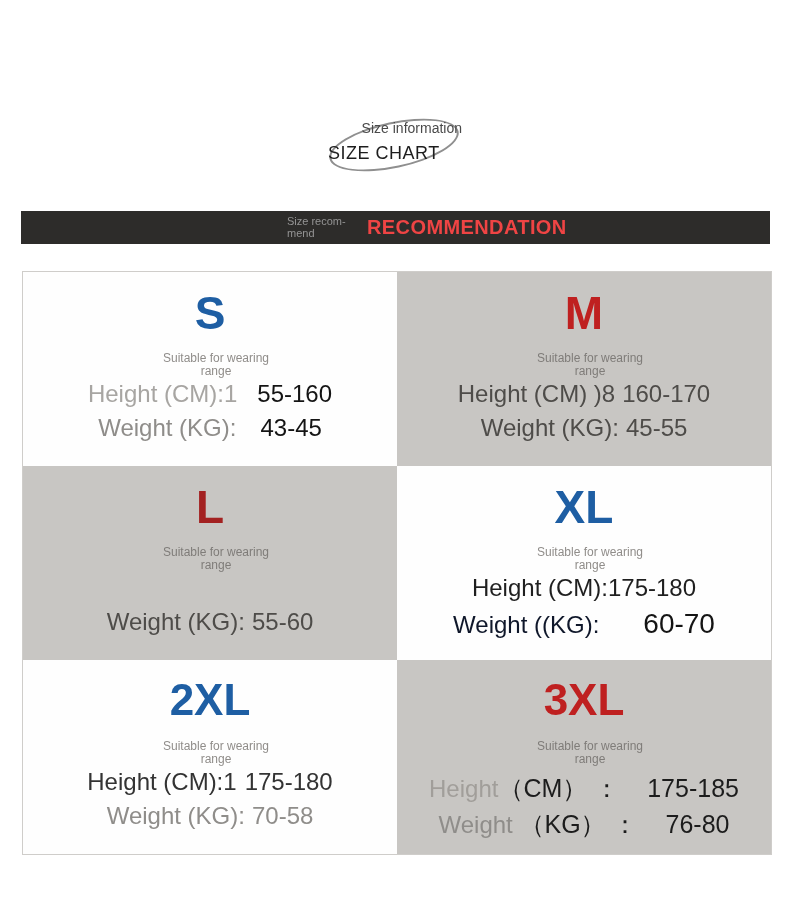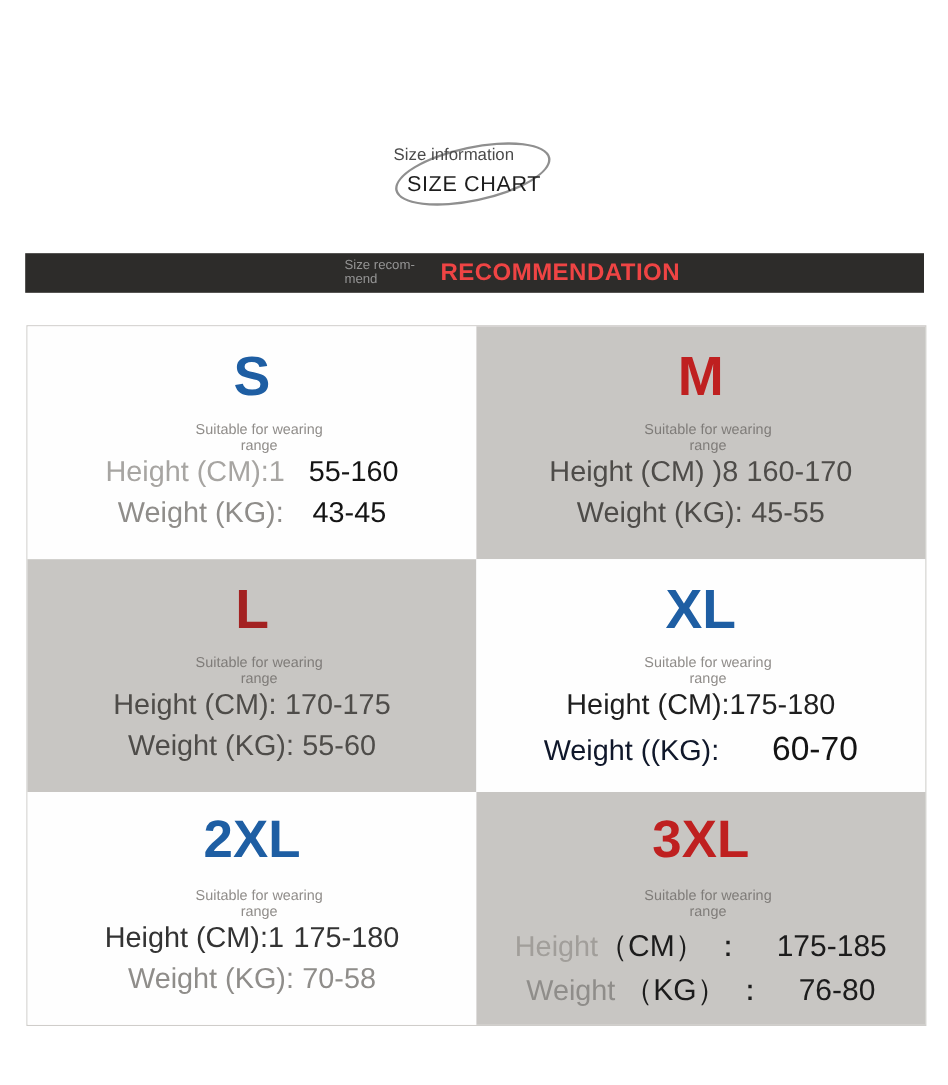--- a/index.html
+++ b/index.html
@@ -4,23 +4,23 @@
 <style>
   html,body{margin:0;padding:0;background:#ffffff;}
   .page{position:relative;width:790px;height:904px;background:#ffffff;overflow:hidden;
         font-family:"Liberation Sans", sans-serif;}
 
   
   .badge{position:absolute;left:328px;top:110px;width:134px;height:72px;}
   .badge-ellipse{position:absolute;left:0px;top:12px;width:128px;height:42px;
                  border:2px solid #8f8f8f;border-radius:50%;
                  transform:rotate(-12deg);}
-  .badge-line1{position:absolute;top:10px;left:0;right:0;text-align:left;
+  .badge-line1{position:absolute;top:10px;left:0;right:0;text-align:right;
                font-size:14px;color:#4a4a4a;}
-  .badge-line2{position:absolute;top:33px;left:0;right:0;text-align:center;
+  .badge-line2{position:absolute;top:33px;left:0;right:0;text-align:left;
                font-size:18px;color:#1d1d1d;letter-spacing:0.5px;}
 
   
   .banner{position:absolute;left:21px;top:211px;width:749px;height:33px;background:#2d2c2a;}
   .banner-small{position:absolute;left:266px;top:4px;font-size:11px;line-height:12px;
                 color:#949494;}
   .banner-title{position:absolute;left:346px;top:0;height:33px;line-height:33px;
                 font-size:20px;font-weight:bold;color:#ef4444;letter-spacing:0.4px;}
 
   
@@ -118,21 +118,20 @@
       <div class="line height-line"><span class="hl">Height (CM) )8</span><span class="hv">160-170</span></div>
       <div class="line weight-line"><span class="wl">Weight (KG):</span><span class="wv">45-55</span></div>
     </div>
 
     <div class="cell cell-l bg-gray">
       <div class="letter letter-red">L</div>
       <div class="suitable">
         <div>Suitable for wearing</div>
         <div>range</div>
       </div>
-      <div class="line height-line"><span class="hl">Height (CM):</span><span class="hv">170-175</span></div>
       <div class="line weight-line"><span class="wl">Weight (KG):</span><span class="wv">55-60</span></div>
     </div>
 
     <div class="cell cell-xl bg-white">
       <div class="letter letter-blue">XL</div>
       <div class="suitable">
         <div>Suitable for wearing</div>
         <div>range</div>
       </div>
       <div class="line height-line"><span class="hl">Height (CM):</span><span class="hv">175-180</span></div>

